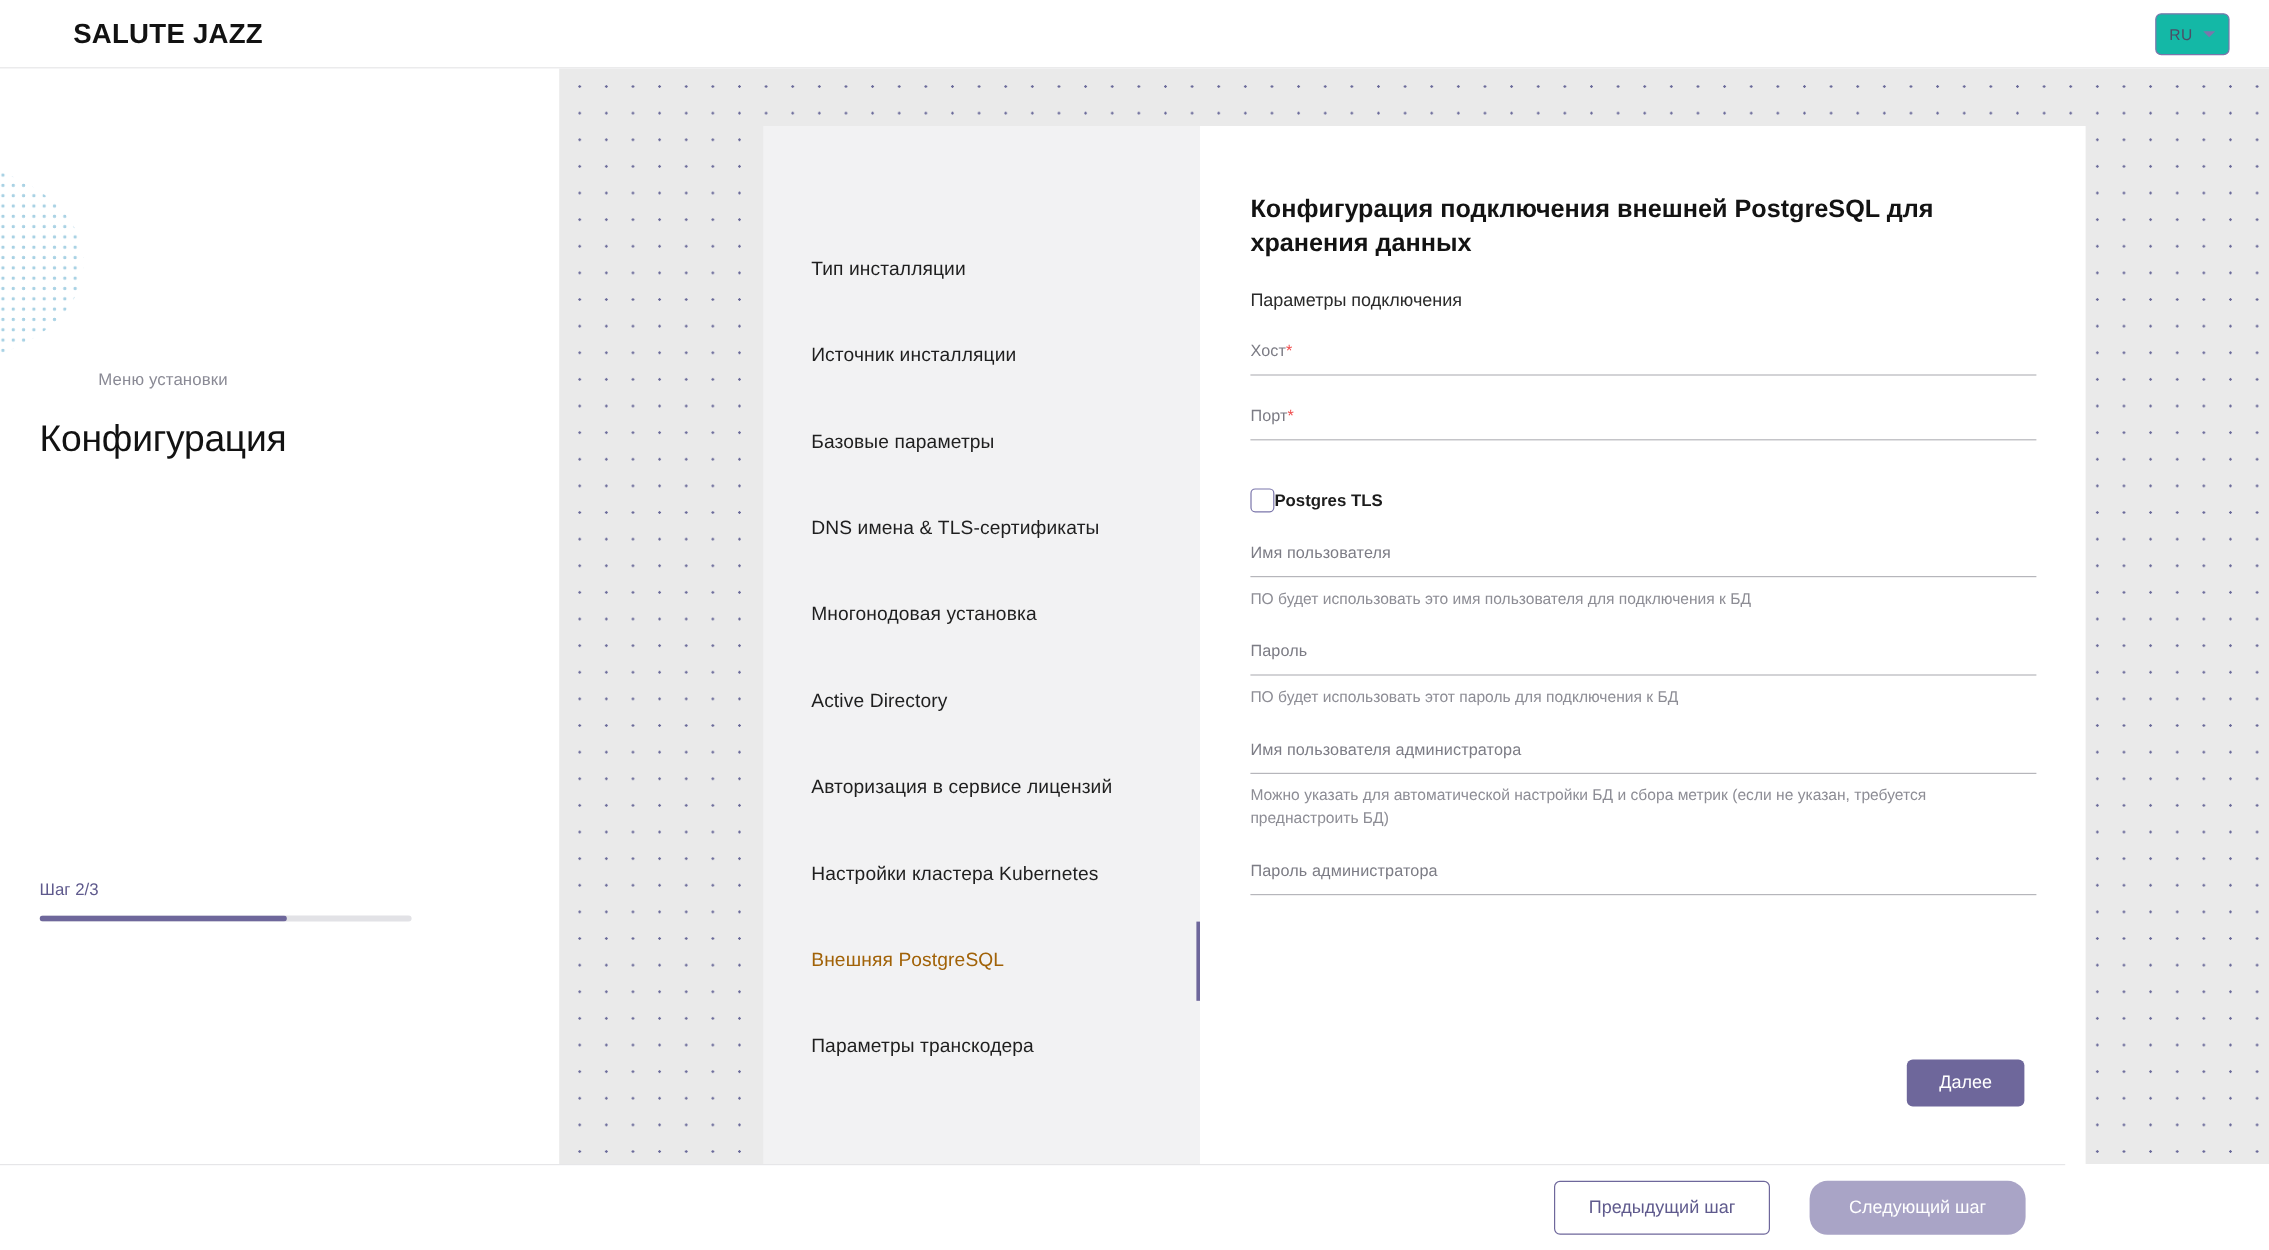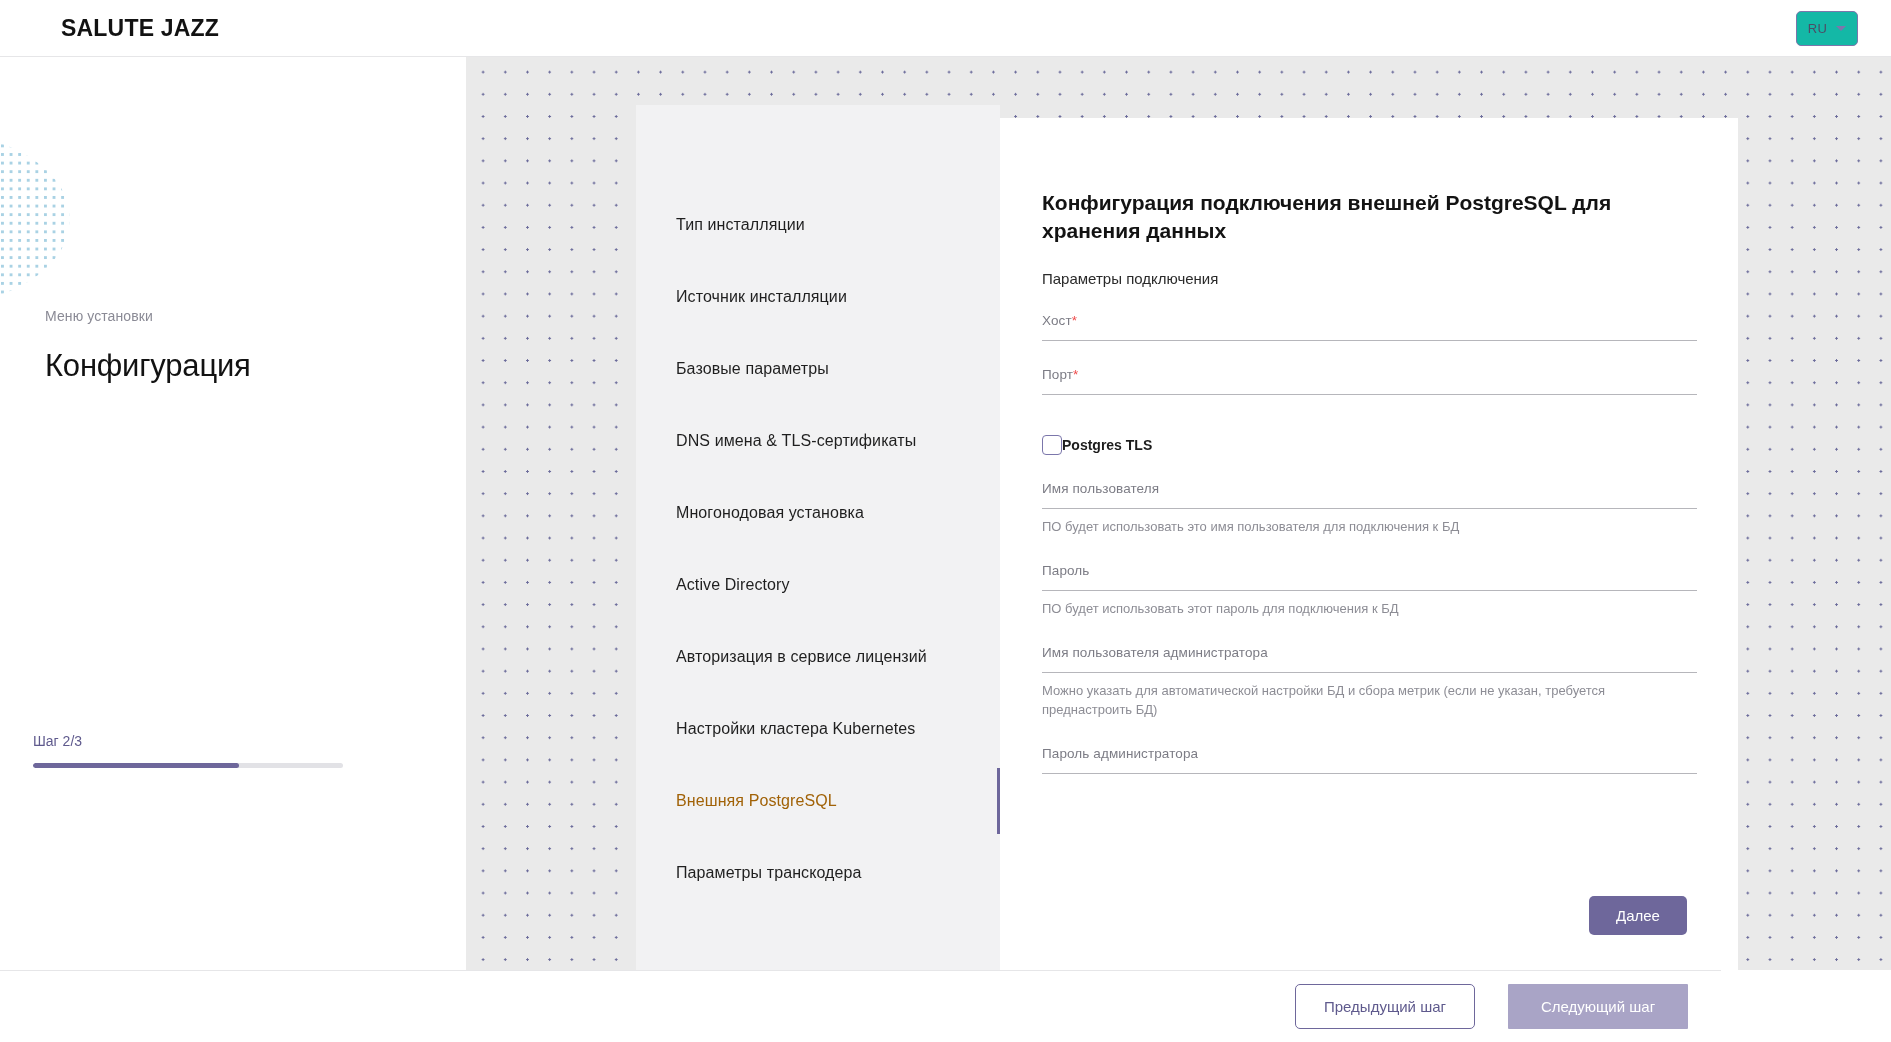--- a/index.html
+++ b/index.html
@@ -81,22 +81,23 @@
     top: 76px;
     width: 132px;
     height: 172px;
     border-radius: 0 100% 100% 0 / 0 50% 50% 0;
     background-image: radial-gradient(#a9d2e4 1.4px, transparent 1.6px);
     background-size: 8.6px 8.6px;
     overflow: hidden;
   }
   .left-meta {
     position: absolute;
-    left: 45px;
+    left: 33px;
     top: 251px;
+    text-align: center;
   }
   .menu-caption {
     font-size: 14px;
     color: #8a8a95;
     letter-spacing: 0.1px;
   }
   .page-title {
     margin-top: 24px;
     font-size: 31px;
     font-weight: 400;
@@ -173,26 +174,26 @@
     right: 0; top: 3px;
     width: 3px;
     height: 66px;
     background: #6e679b;
   }
   .menu-item.active .active-bar { display: block; }
 
   
   .form-panel {
     position: absolute;
-    left: 1000px; top: 118px;
+    left: 1000px; top: 105px;
     width: 738px;
     height: 865px;
     background: #ffffff;
     z-index: 3;
-    padding: 71px 51px 0 42px;
+    padding: 56px 51px 0 42px;
     overflow: hidden;
   }
   .form-title {
     font-size: 21px;
     font-weight: 700;
     line-height: 1.32;
     color: #131313;
     max-width: 640px;
   }
   .form-subtitle {
@@ -276,21 +277,21 @@
     border-radius: 5px;
     background: #ffffff;
     color: #5f5a8d;
     font-size: 15px;
     font-family: "Liberation Sans", sans-serif;
     cursor: pointer;
   }
   .btn-disabled {
     width: 180px; height: 45px;
     border: none;
-    border-radius: 1px;
+    border-radius: 15px;
     background: #a9a4c6;
     color: #ffffff;
     font-size: 15px;
     font-family: "Liberation Sans", sans-serif;
     cursor: default;
   }
 </style>
 </head>
 <body>
 

